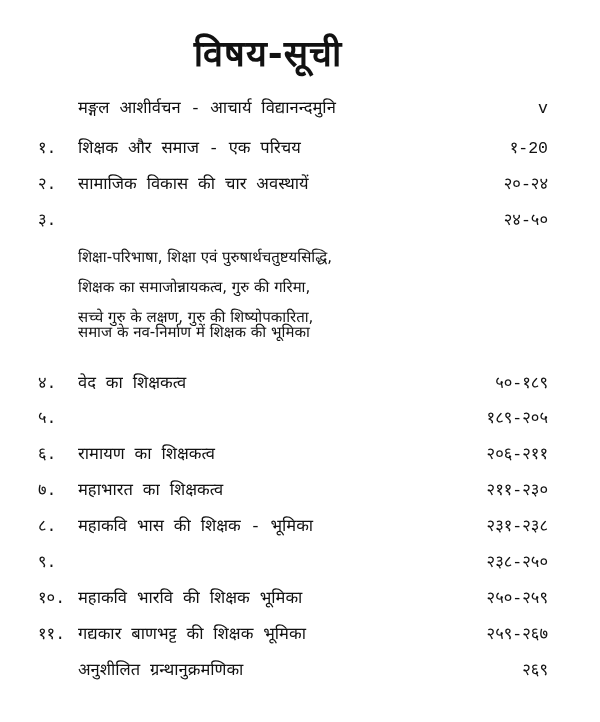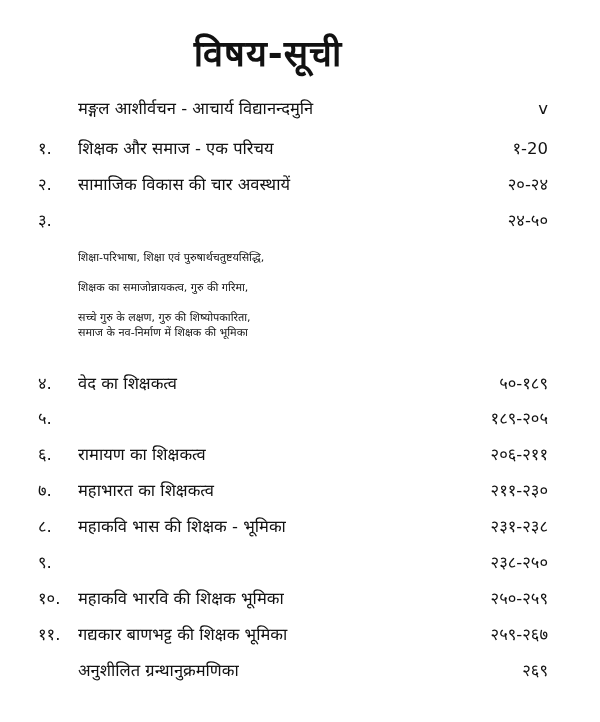--- a/index.html
+++ b/index.html
@@ -7,27 +7,27 @@
     width: 600px; height: 722px; position: relative; overflow: hidden;
     font-family: "DejaVu Sans", "Liberation Sans", sans-serif;
     color: #111111;
   }
   .title {
     position: absolute; left: 0; top: 28px; width: 536px;
     text-align: center; font-size: 36px; font-weight: bold; letter-spacing: 1px;
   }
   .row {
     position: absolute; left: 0; width: 600px; height: 30px;
-    font-size: 16.5px; line-height: 30px;
+    font-size: 16.5px; line-height: 30px; font-family: Liberation Mono, monospace;
   }
   .num { position: absolute; left: 38px; }
   .label { position: absolute; left: 78px; white-space: nowrap; }
   .pages { position: absolute; right: 52px; text-align: right; white-space: nowrap; }
   .sub {
-    position: absolute; left: 78px; font-size: 11px; line-height: 31px; white-space: nowrap;
+    position: absolute; left: 78px; font-size: 15px; line-height: 31px; white-space: nowrap;
   }
 </style>
 </head>
 <body>
 
 <div>
   <div class="title">विषय-सूची</div>
 
   <div class="row" style="top:94px">
     <span class="num"></span>

